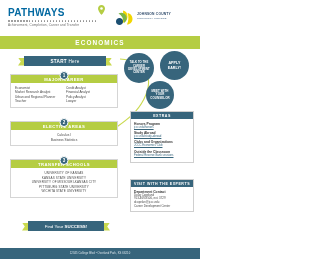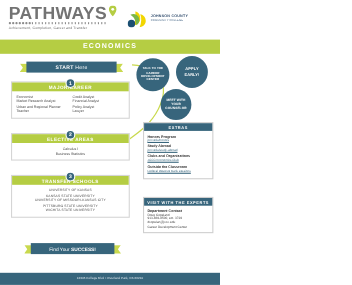--- a/index.html
+++ b/index.html
@@ -9,21 +9,21 @@
     background:#ffffff;
     color:#333;
     position:relative;
     overflow:hidden;
   }
   .page { position:relative; width:200px; height:259px; background:#fff; }
 
   
   .header { position:absolute; left:0; top:0; width:200px; height:34px; background:#fff; }
   .logo-wrap { position:absolute; left:8px; top:6px; }
-  .logo-word { font-size:16px; font-weight:bold; letter-spacing:0.3px; color:#737373; line-height:13px; }
+  .logo-word { font-size:10px; font-weight:bold; letter-spacing:0.3px; color:#0369a1; line-height:13px; }
   .logo-pin { position:absolute; right:-9px; top:-1px; width:7px; height:10px; }
   .dotline { margin-top:1px; display:flex; gap:1.4px; }
   .dotline i { display:block; width:1.6px; height:1.6px; background:#8d8d8d; border-radius:50%; }
   .tagline { font-size:3.1px; color:#6b6b6b; letter-spacing:0.15px; margin-top:1.5px; }
   .jccc { position:absolute; left:116px; top:9px; display:flex; align-items:center; gap:3px; }
   .jccc-mark { width:18px; height:16px; position:relative; }
   .jccc-txt { line-height:3.6px; }
   .jccc-txt .l1 { font-size:3.3px; font-weight:bold; color:#2e4a6b; letter-spacing:0.2px; }
   .jccc-txt .l2 { font-size:2.5px; color:#4a6a8a; letter-spacing:0.1px; }
 

